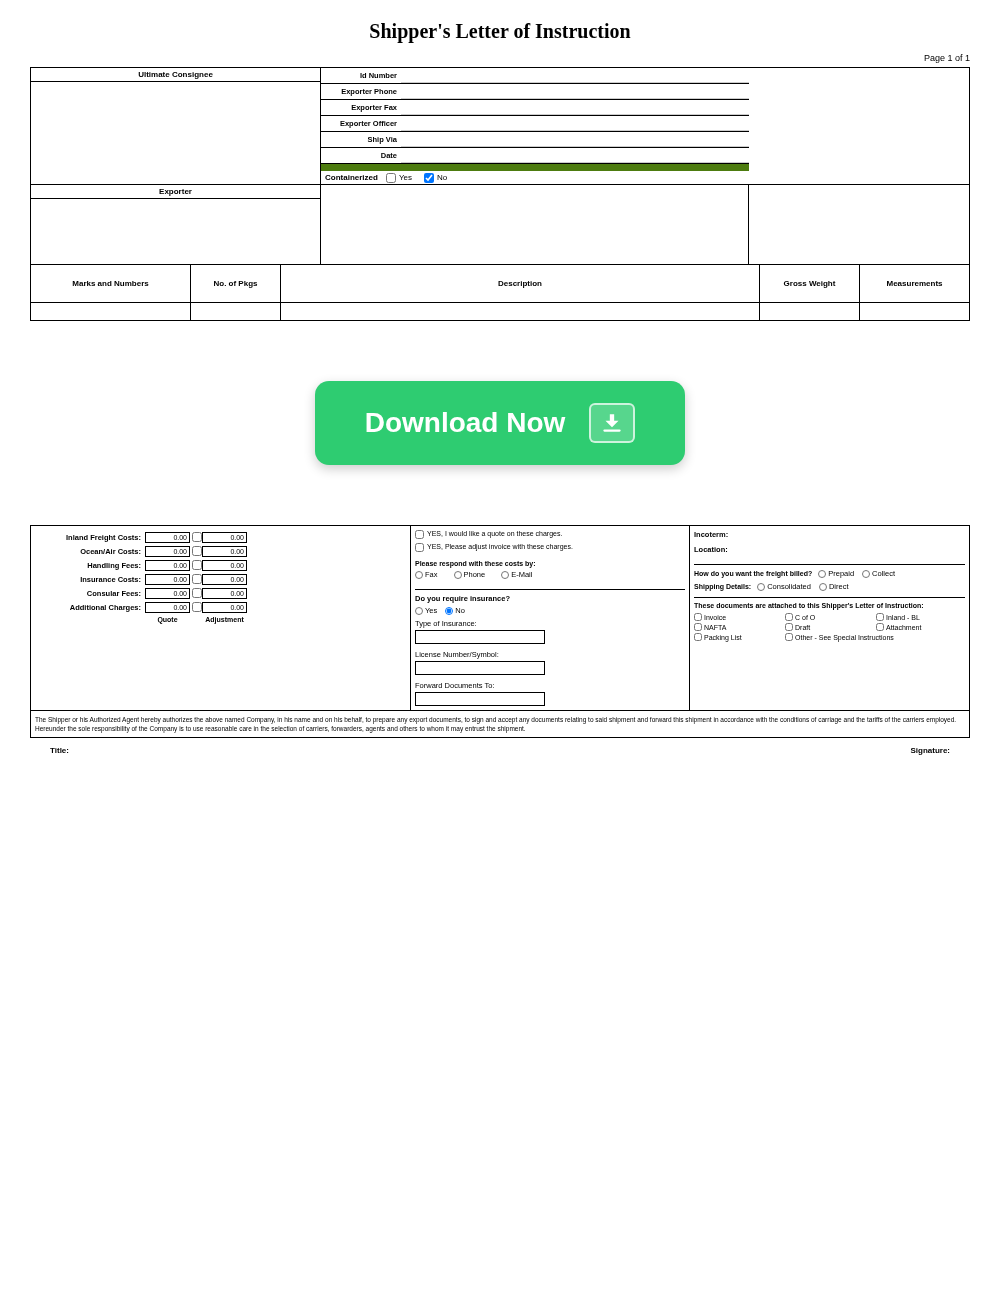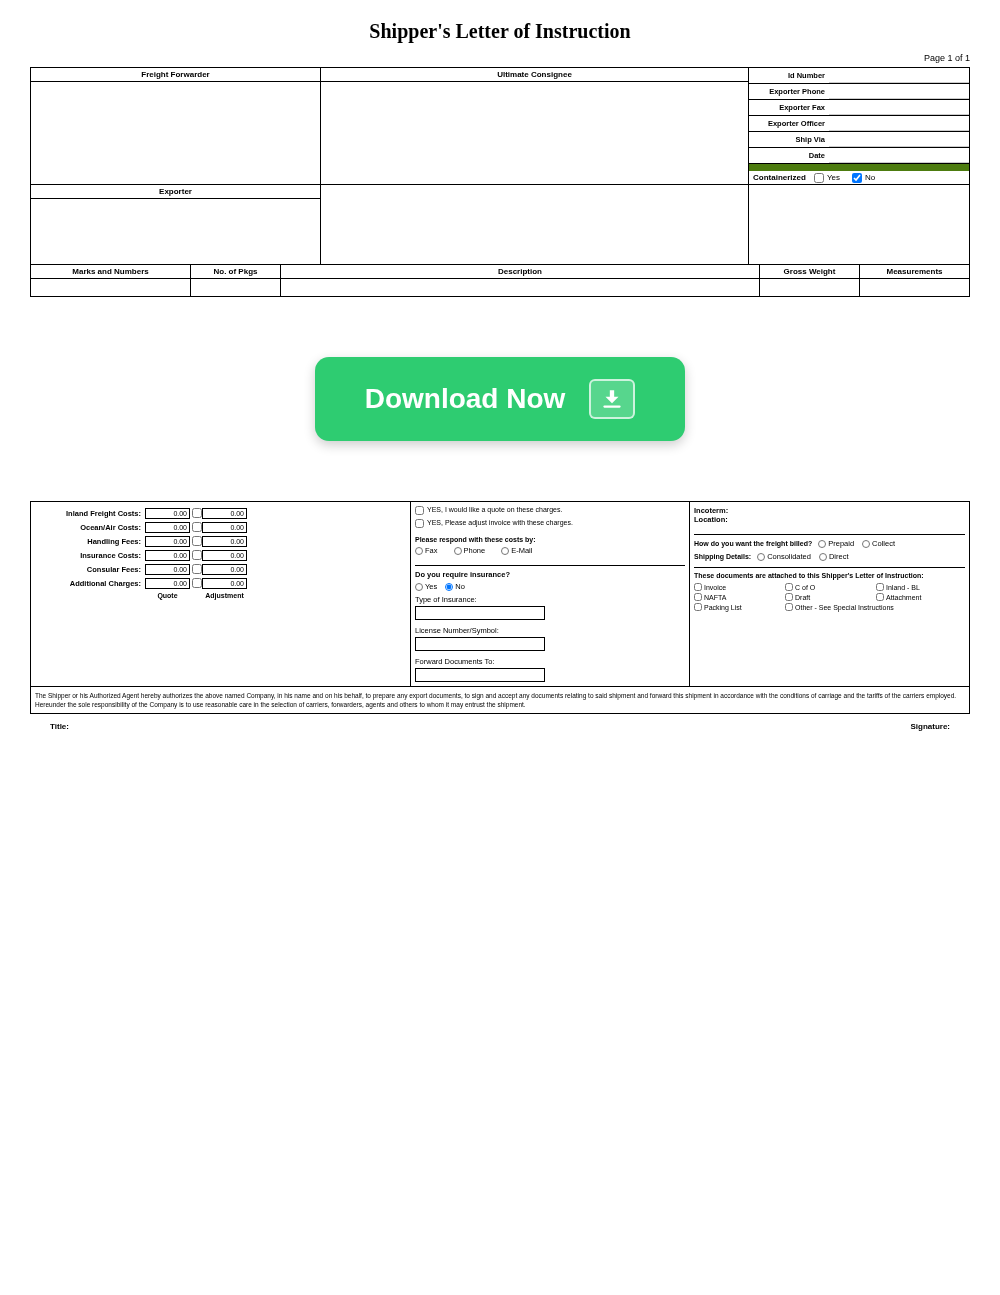--- a/index.html
+++ b/index.html
@@ -88,21 +88,21 @@
       border-collapse: collapse;
       border: 1px solid #000;
       margin-top: 0;
     }
 
     .data-table th {
       border: 1px solid #000;
       text-align: center;
       font-size: 8px;
       font-weight: bold;
-      padding: 2px;
+      padding: 14px;
       background: #fff;
     }
 
     .data-table td {
       border: 1px solid #000;
       height: 18px;
       padding: 2px;
     }
 
     
@@ -190,20 +190,21 @@
     }
 
     .ins-input {
       border: 1px solid #000;
       width: 120px;
       height: 14px;
       font-size: 7px;
     }
 
     .incoterm-row {
+      margin-bottom: 6px;
     }
 
     .billing-row {
       display: flex;
       align-items: center;
       margin-bottom: 4px;
       flex-wrap: wrap;
     }
 
     .billing-label {
@@ -275,24 +276,20 @@
   </style>
 </head>
 <body>
 
 <div class="page-title">Shipper's Letter of Instruction</div>
 
 <div class="page-number">Page 1 of 1</div>
 
 <div style="display:grid; grid-template-columns: 290px 1fr 220px; border:1px solid #000; border-bottom:0;">
 
-  <div style="border-right:1px solid #000;">
-    <div class="form-section-label">Freight Forwarder</div>
-    <div class="form-section-content"></div>
-  </div>
 
   <div style="border-right:1px solid #000;">
     <div class="form-section-label">Ultimate Consignee</div>
     <div class="form-section-content"></div>
   </div>
 
   <div>
     <div class="right-field-row">
       <span class="right-field-label">Id Number</span>
       <div style="flex:1;border-bottom:1px solid #ccc;height:100%;"></div>

